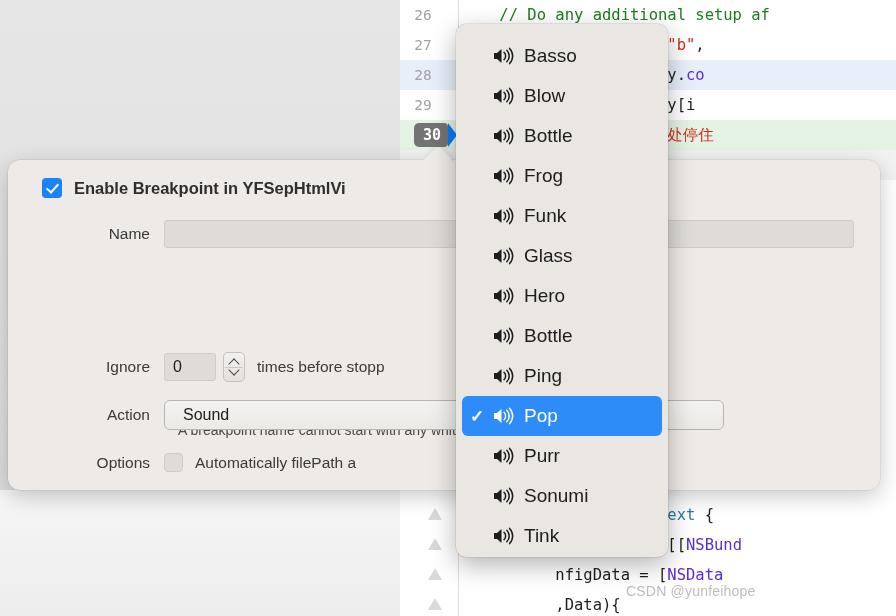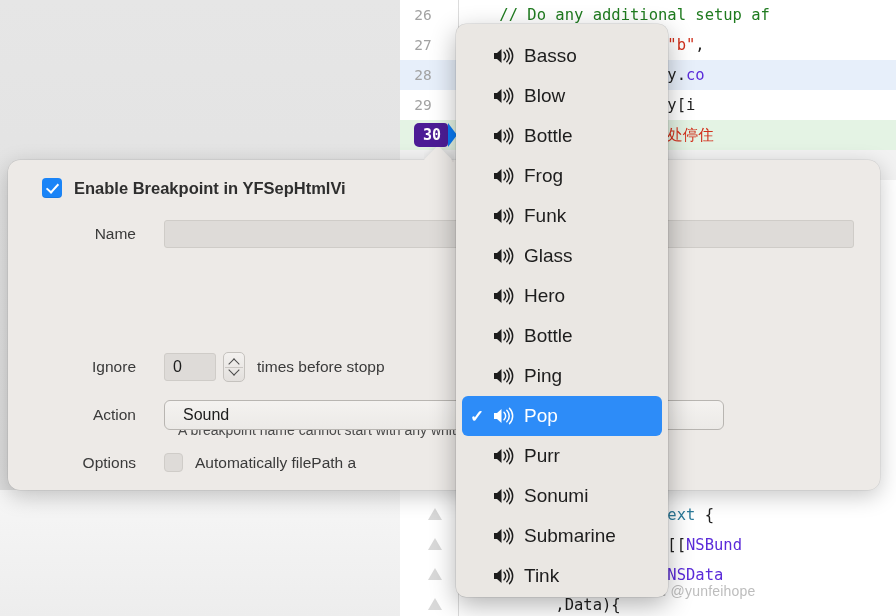--- a/index.html
+++ b/index.html
@@ -70,21 +70,21 @@
   .code-line.hl-blue { background: #e7effa; }
   .code-line.hl-green { background: #e4f3e4; }
   .code-line.hl-grey { background: #f2f2f2; }
 
   .bp-marker {
     position: absolute;
     left: 14px;
     top: 3px;
     height: 24px;
     padding: 0 7px 0 9px;
-    background: #4c1d95;
+    background: #737373;
     color: #fff;
     font-family: "DejaVu Sans Mono", "Liberation Mono", monospace;
     font-size: 15px;
     line-height: 24px;
     border-radius: 5px 4px 4px 5px;
     font-weight: bold;
     z-index: 3;
   }
   .bp-marker::after {
     content: "";
@@ -203,21 +203,21 @@
   .bp-row {
     position: absolute;
     display: flex;
     align-items: center;
   }
   .bp-label {
     width: 122px;
     text-align: right;
     font-size: 15.5px;
     color: #3a3a3a;
-    padding-right: 28px;
+    padding-right: 14px;
     box-sizing: border-box;
     white-space: nowrap;
   }
 
   .field-plain {
     height: 28px;
     background: #dedbd8;
     border: 1px solid #cfccc8;
     border-radius: 3px;
     box-sizing: border-box;
@@ -585,29 +585,17 @@
       <div class="menu-item">
         <span class="menu-check"></span>
         <span class="speaker-icon">
           <svg width="22" height="18" viewBox="0 0 22 18" aria-hidden="true">
             <path d="M2 6 h3 L9.5 2 v14 L5 12 H2 Z" fill="#1d1d1d"></path>
             <path d="M12 5.2 a5.2 5.2 0 0 1 0 7.6" stroke="#1d1d1d" stroke-width="1.5" fill="none" stroke-linecap="round"></path>
             <path d="M14.8 3.2 a8.2 8.2 0 0 1 0 11.6" stroke="#1d1d1d" stroke-width="1.5" fill="none" stroke-linecap="round"></path>
             <path d="M17.6 1.4 a11 11 0 0 1 0 15.2" stroke="#1d1d1d" stroke-width="1.5" fill="none" stroke-linecap="round"></path>
           </svg>
         </span>
-        <span class="menu-label">Submarine</span>
-      </div>
-      <div class="menu-item">
-        <span class="menu-check"></span>
-        <span class="speaker-icon">
-          <svg width="22" height="18" viewBox="0 0 22 18" aria-hidden="true">
-            <path d="M2 6 h3 L9.5 2 v14 L5 12 H2 Z" fill="#1d1d1d"></path>
-            <path d="M12 5.2 a5.2 5.2 0 0 1 0 7.6" stroke="#1d1d1d" stroke-width="1.5" fill="none" stroke-linecap="round"></path>
-            <path d="M14.8 3.2 a8.2 8.2 0 0 1 0 11.6" stroke="#1d1d1d" stroke-width="1.5" fill="none" stroke-linecap="round"></path>
-            <path d="M17.6 1.4 a11 11 0 0 1 0 15.2" stroke="#1d1d1d" stroke-width="1.5" fill="none" stroke-linecap="round"></path>
-          </svg>
-        </span>
         <span class="menu-label">Tink</span>
       </div>
     </div>
 
 </div>
 
 </body></html>

